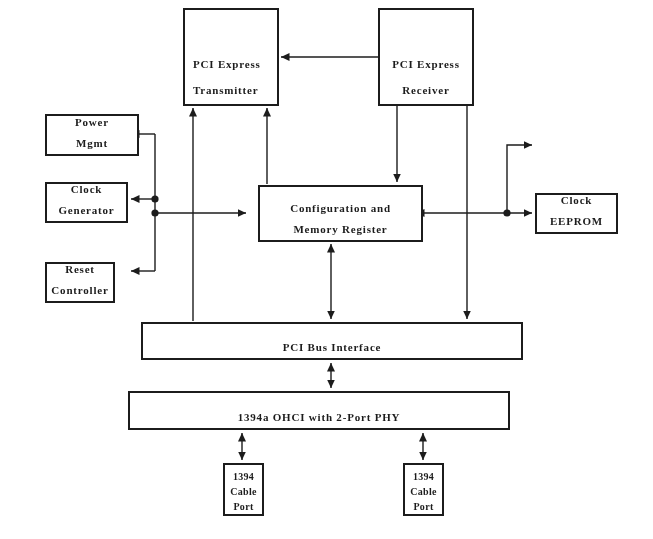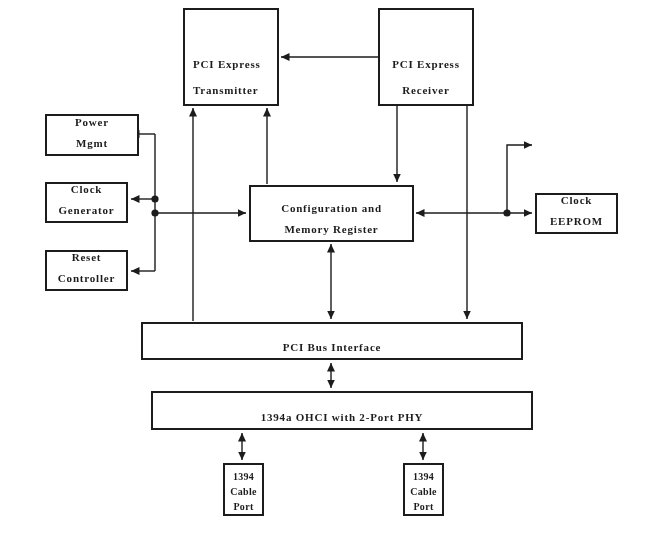--- a/index.html
+++ b/index.html
@@ -118,41 +118,41 @@
   <div class="block" style="left:45px;top:114px;width:94px;height:42px">
     <span class="lbl">Power
 Mgmt</span>
   </div>
 
   <div class="block" style="left:45px;top:182px;width:83px;height:41px">
     <span class="lbl">Clock
 Generator</span>
   </div>
 
-  <div class="block" style="left:45px;top:250px;width:83px;height:41px">
+  <div class="block" style="left:45px;top:262px;width:70px;height:41px">
     <span class="lbl">Reset
 Controller</span>
   </div>
 
-  <div class="block" style="left:249px;top:185px;width:165px;height:57px">
+  <div class="block" style="left:258px;top:185px;width:165px;height:57px">
     <span class="lbl">Configuration and
 Memory Register</span>
   </div>
 
 
   <div class="block" style="left:535px;top:193px;width:83px;height:41px">
     <span class="lbl">Clock
 EEPROM</span>
   </div>
 
   <div class="block" style="left:141px;top:322px;width:382px;height:38px">
     <span class="lbl">PCI Bus Interface</span>
   </div>
 
-  <div class="block" style="left:151px;top:391px;width:382px;height:39px">
+  <div class="block" style="left:128px;top:391px;width:382px;height:39px">
     <span class="lbl">1394a OHCI with 2-Port PHY</span>
   </div>
 
   <div class="block small" style="left:223px;top:463px;width:41px;height:53px">
     <span class="lbl">1394
 Cable
 Port</span>
   </div>
 
   <div class="block small" style="left:403px;top:463px;width:41px;height:53px">

